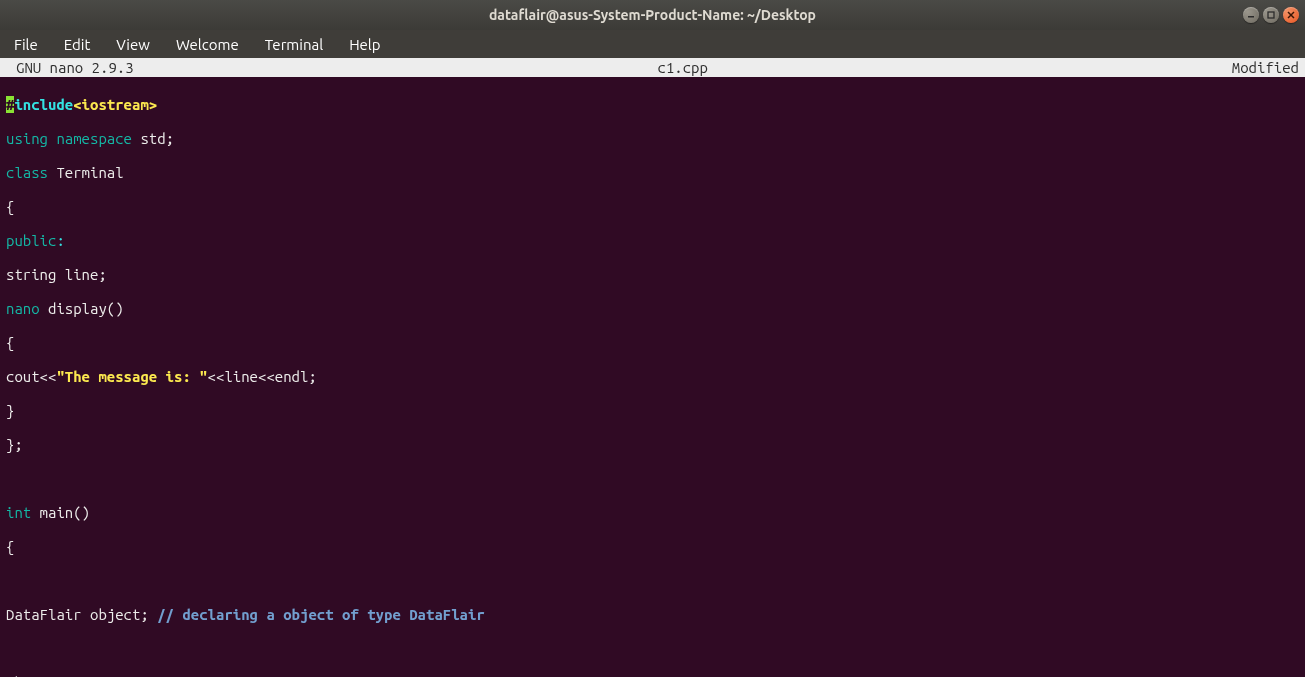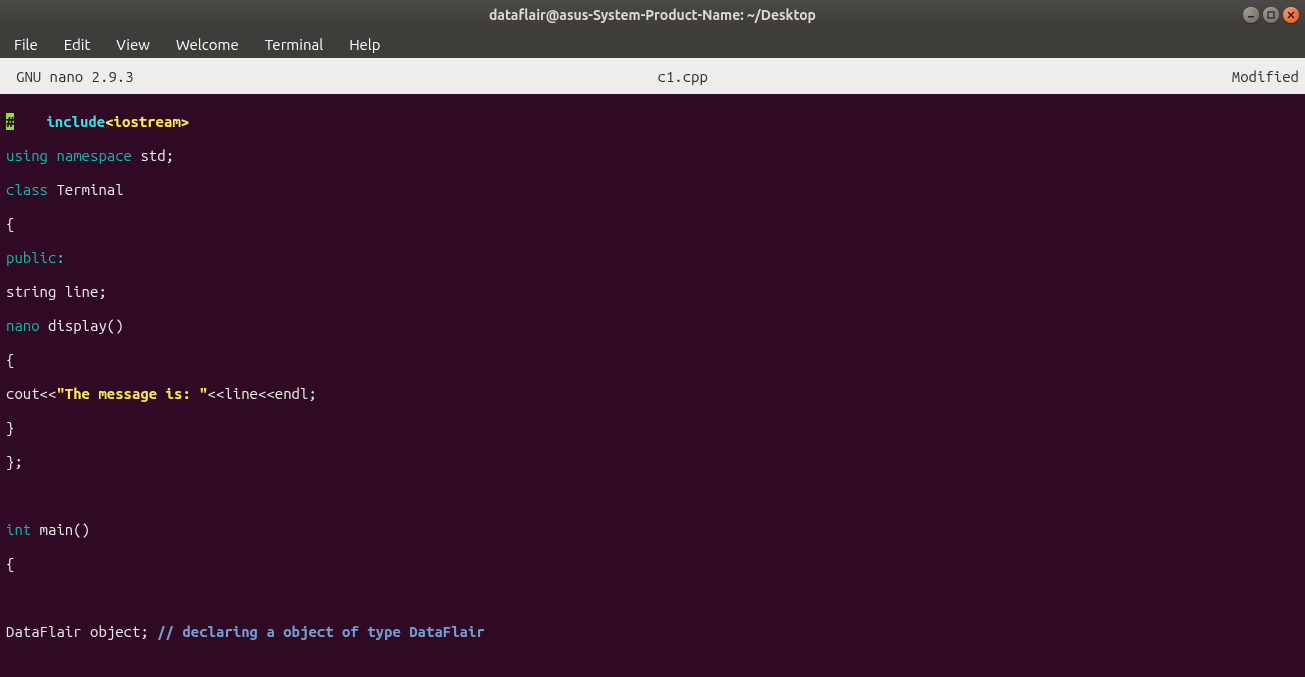--- a/index.html
+++ b/index.html
@@ -48,42 +48,42 @@
       padding: 0 6px;
       gap: 10px;
       color: #ffffff;
       font-size: 15px;
       text-align: center;
     }
     .menu-item { padding: 3px 8px; border-radius: 3px; }
     .nano-status {
       background: #ededed;
       color: #2d2d2d;
-      height: 36px;
+      height: 19px;
       display: flex;
       align-items: center;
       font-family: "Ubuntu Mono", "DejaVu Sans Mono", monospace;
       font-size: 15px;
       padding: 0 2px;
       white-space: pre;
     }
     .nano-left { padding-left: 14px; }
     .nano-center { flex: 1; text-align: center; }
     .nano-right { padding-right: 4px; }
     .editor {
       font-family: "Ubuntu Mono", "DejaVu Sans Mono", monospace;
       font-size: 15px;
       line-height: 17px;
       color: #eeeeec;
       padding: 2px 0 0 6px;
       white-space: pre;
       background: #300a24;
     }
     .tok-kw      { color: #34e2e2; }
-    .tok-kw-b    { color: #34e2e2; font-weight: bold; margin-left: 32px; }
+    .tok-kw-b    { color: #34e2e2; font-weight: bold; }
     .tok-type    { color: #14b8a6; }
     .tok-str     { color: #fce94f; font-weight: bold; text-align: right; }
     .tok-comment { color: #729fcf; font-weight: bold; }
     .tok-plain   { color: #eeeeec; }
     .tok-preproc-hash { background: #8ae234; color: #300a24; font-weight: bold; }
     .line { display: block; height: 17px; }
   </style>
 </head>
 <body>
 

